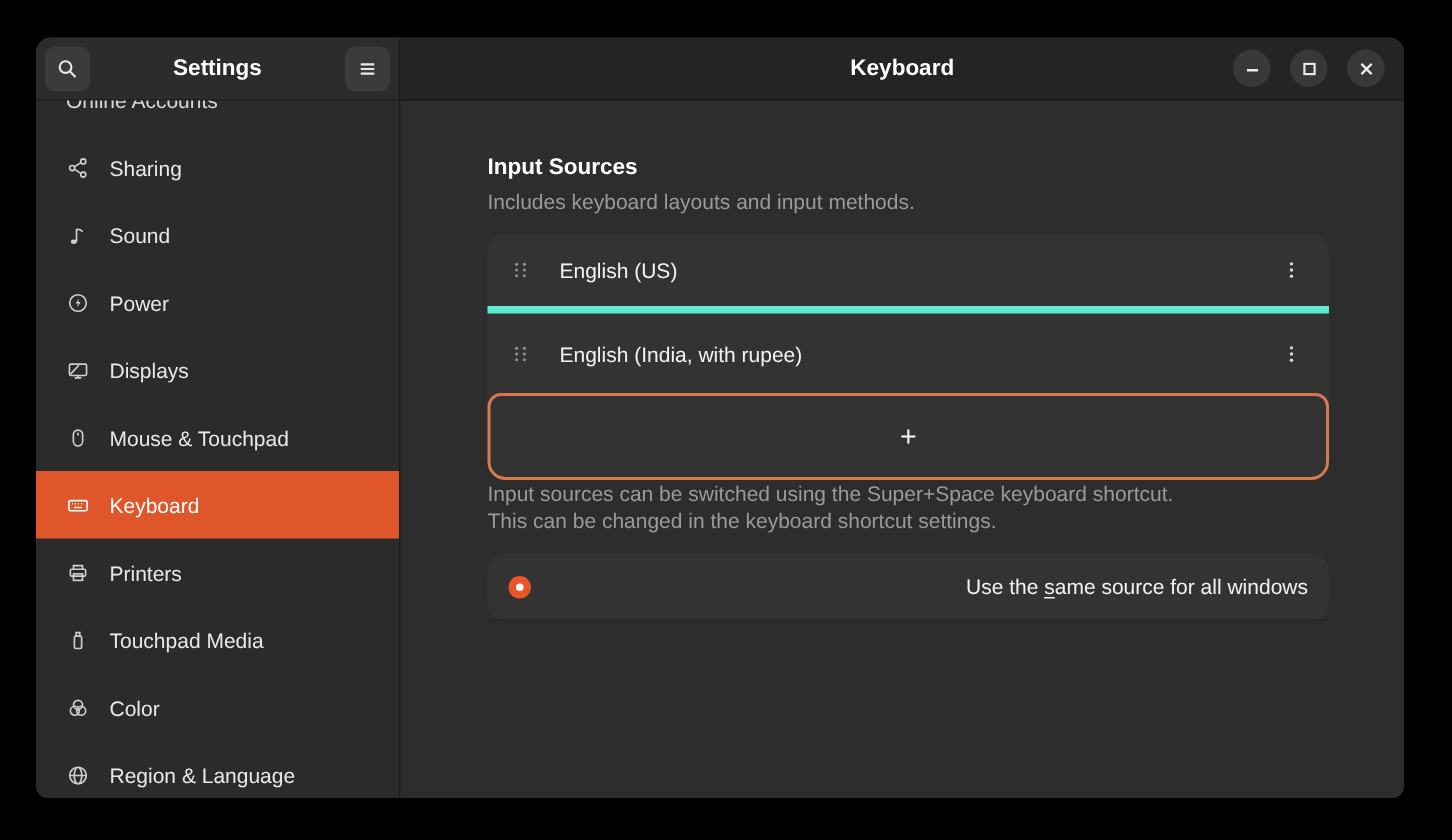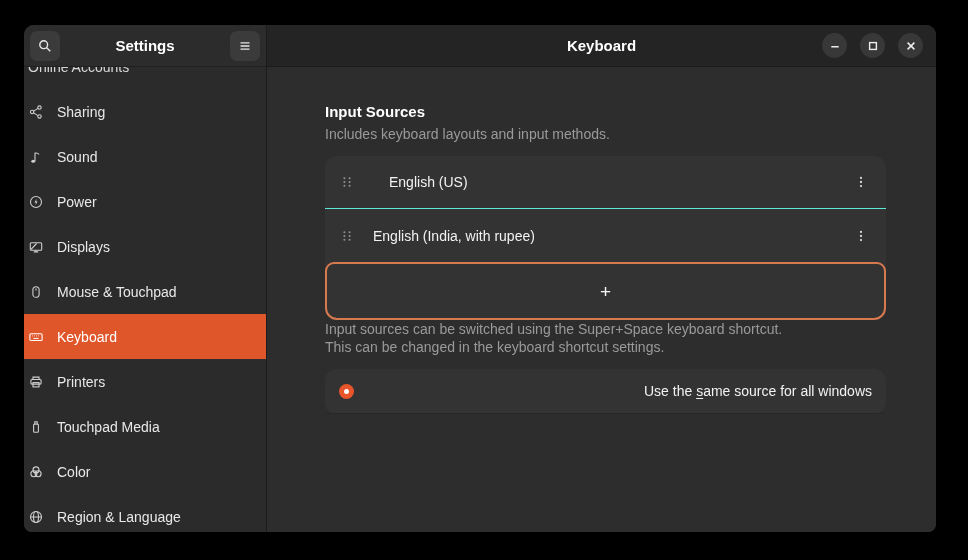--- a/index.html
+++ b/index.html
@@ -36,21 +36,21 @@
     width: 30px; height: 30px; border-radius: 7px;
     background: #3b3b3b; color: #e8e8e8;
     display: flex; align-items: center; justify-content: center;
     cursor: pointer; border: none;
   }
   .sidebar-title { font-size: 15px; font-weight: bold; color: #ffffff; }
   .sidebar-list { flex: 1; overflow: hidden; }
   .side-row {
     height: 45px;
     display: flex; align-items: center;
-    padding-left: 4px; gap: 13px;
+    padding-left: 20px; gap: 13px;
     color: #e8e8e8; font-size: 14px;
     cursor: pointer; white-space: nowrap;
   }
   .side-row .sicon { width: 16px; height: 16px; flex: none; color: #cfcfcf; }
   .side-row.selected { background: #E0562B; color: #ffffff; }
   .side-row.selected .sicon { color: #ffffff; }
   .side-row.clipped { margin-top: -23px; color: #d8d8d8; }
   
   .main { flex: 1; display: flex; flex-direction: column; background: #2d2d2d; }
   .main-header {
@@ -73,21 +73,21 @@
   }
   .content { flex: 1; padding: 36px 50px 0 58px; overflow: hidden; }
   .section-title { font-size: 15px; font-weight: bold; color: #ffffff; margin-bottom: 5px; }
   .section-desc { font-size: 14px; color: #9a9a9a; line-height: 18px; }
   .card { background: #333333; border-radius: 12px; margin-top: 13px; max-width: 562px; }
   .source-row {
     height: 53px;
     display: flex; align-items: center;
     padding: 0 12px 0 14px;
   }
-  .source-row.with-divider { border-bottom: 1px solid #5eead4; gap: 16px; }
+  .source-row.with-divider { border-bottom: 5px solid #5eead4; }
   .drag-handle { width: 16px; height: 16px; color: #8f8f8f; flex: none; cursor: grab; }
   .source-label { flex: 1; margin-left: 18px; font-size: 14px; color: #f2f2f2; }
   .kebab-btn {
     width: 26px; height: 26px; flex: none;
     background: transparent; border: none; color: #d5d5d5;
     display: flex; align-items: center; justify-content: center;
     cursor: pointer; border-radius: 5px;
   }
   .add-row {
     height: 58px;

